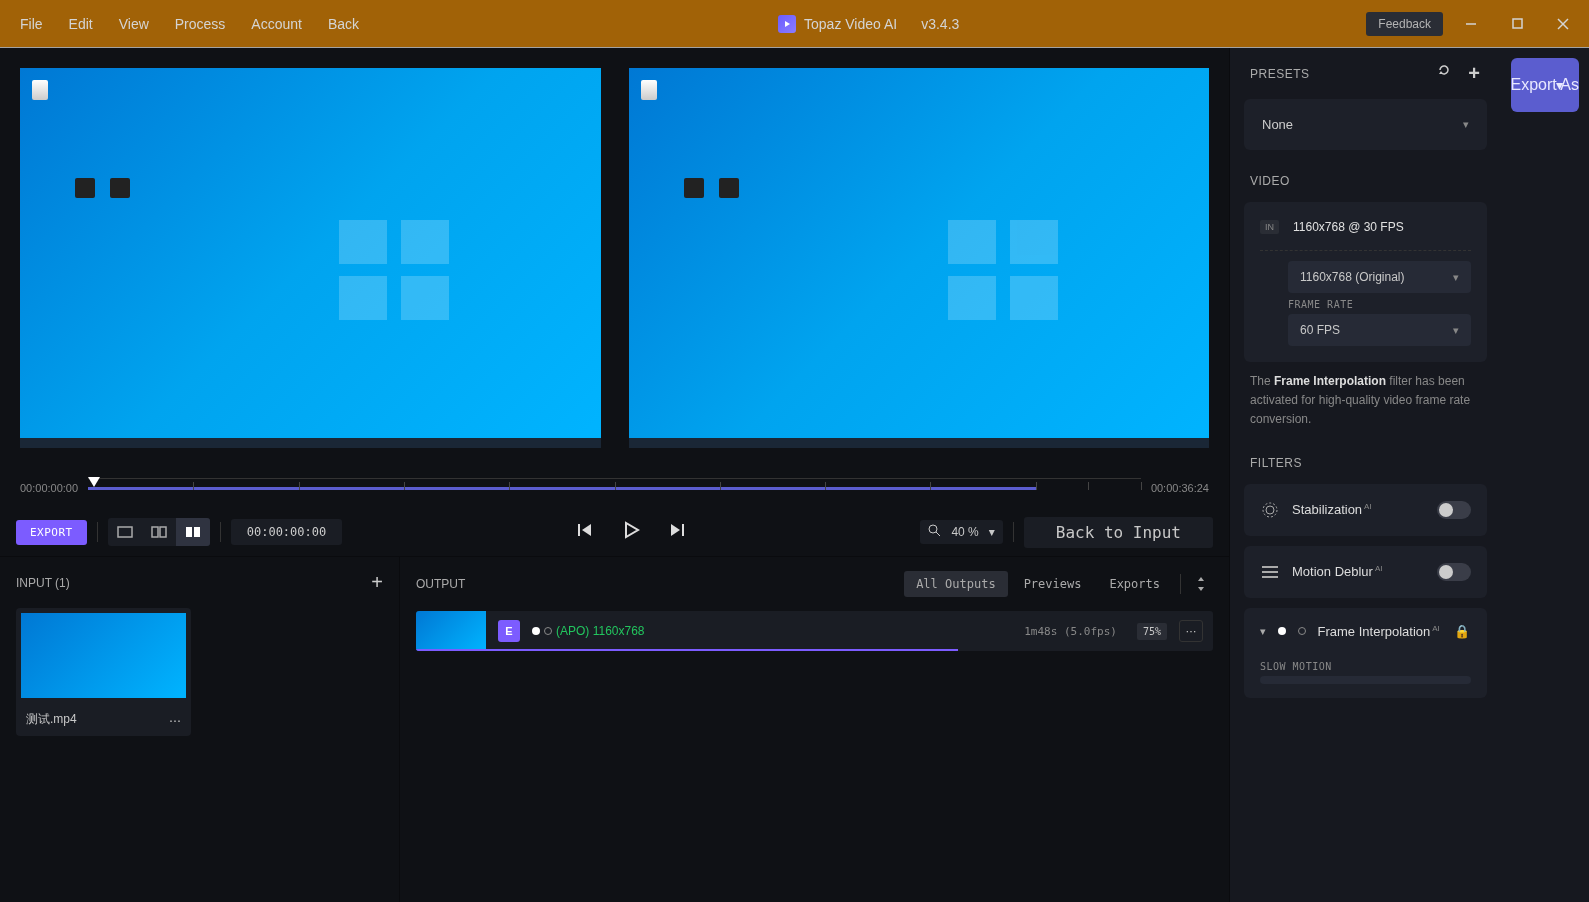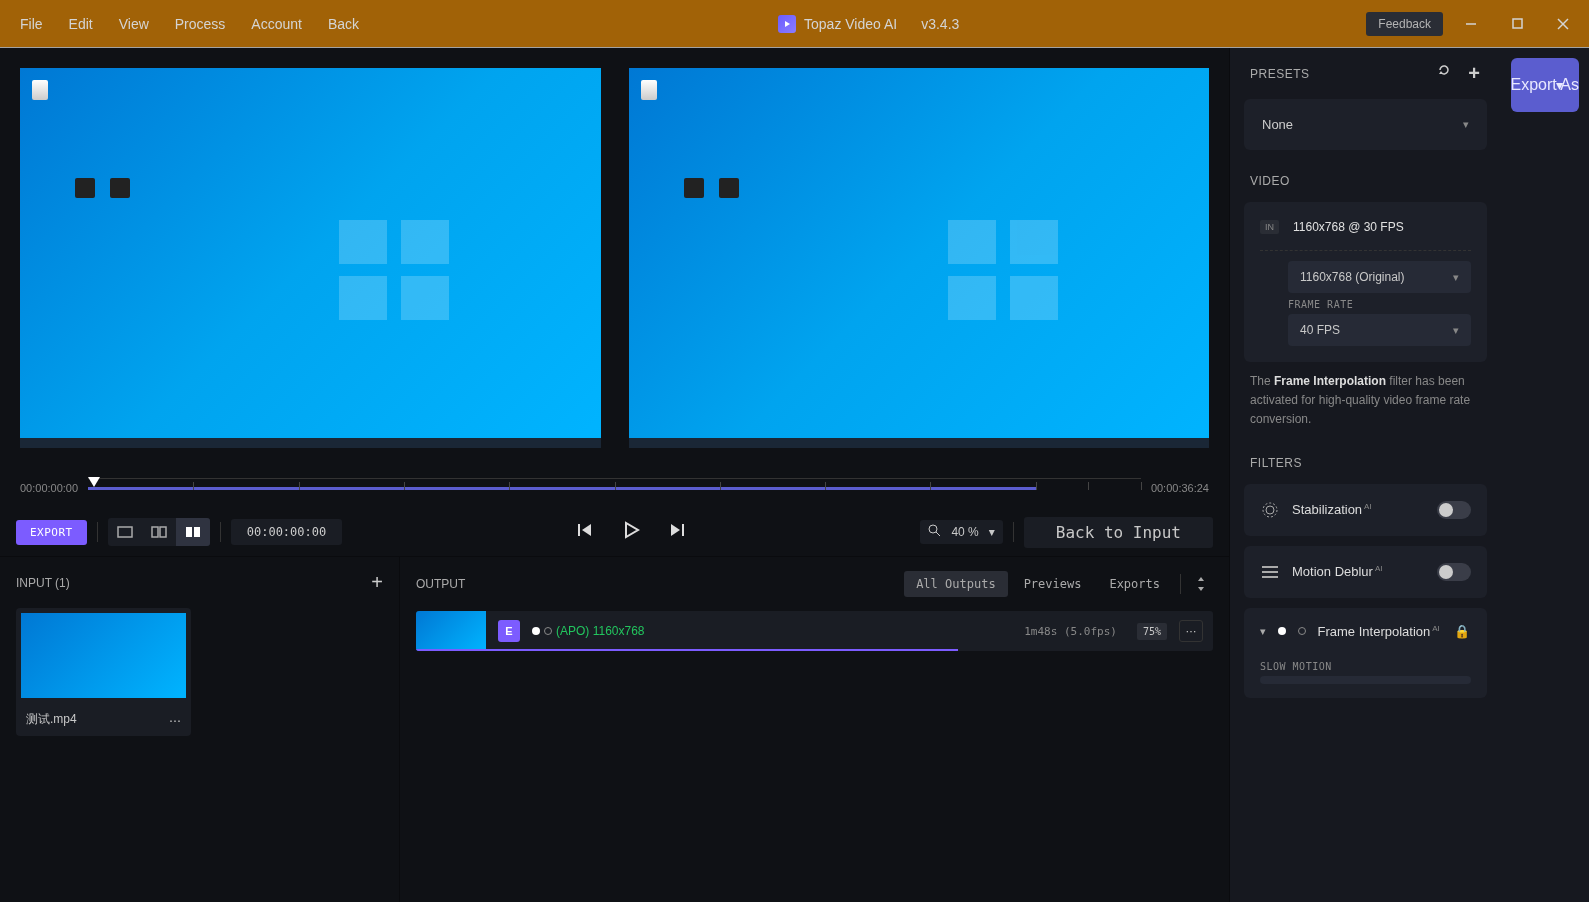--- a/index.html
+++ b/index.html
@@ -324,21 +324,21 @@
           <span class="io-badge">IN</span>
           <span class="video-val">1160x768 @ 30 FPS</span>
         </div>
         <hr class="dashed-sep">
         <div class="sub-dropdown" style="margin-left:28px;">
           <span>1160x768 (Original)</span>
           <span class="dropdown-chev">▾</span>
         </div>
         <div class="sub-label" style="margin-left:28px;">FRAME RATE</div>
         <div class="sub-dropdown" style="margin-left:28px;">
-          <span>40 FPS</span>
+          <span>60 FPS</span>
           <span class="dropdown-chev">▾</span>
         </div>
       </div>
       <div class="info-text">
         <span>The </span><b>Frame Interpolation</b><span> filter has been activated for high-quality video frame rate conversion.</span>
       </div>
 
       <div class="section-header">
         <span>FILTERS</span>
       </div>

